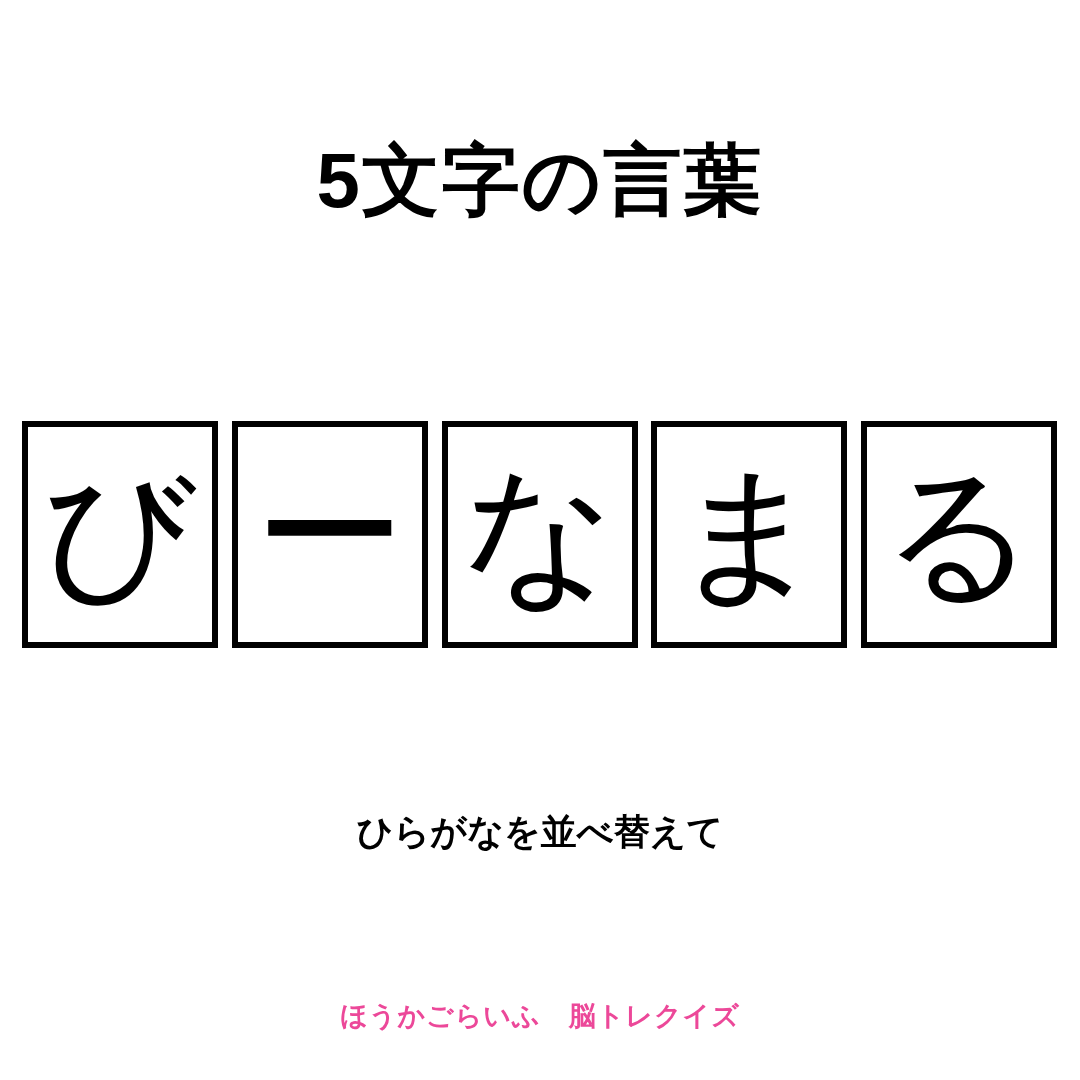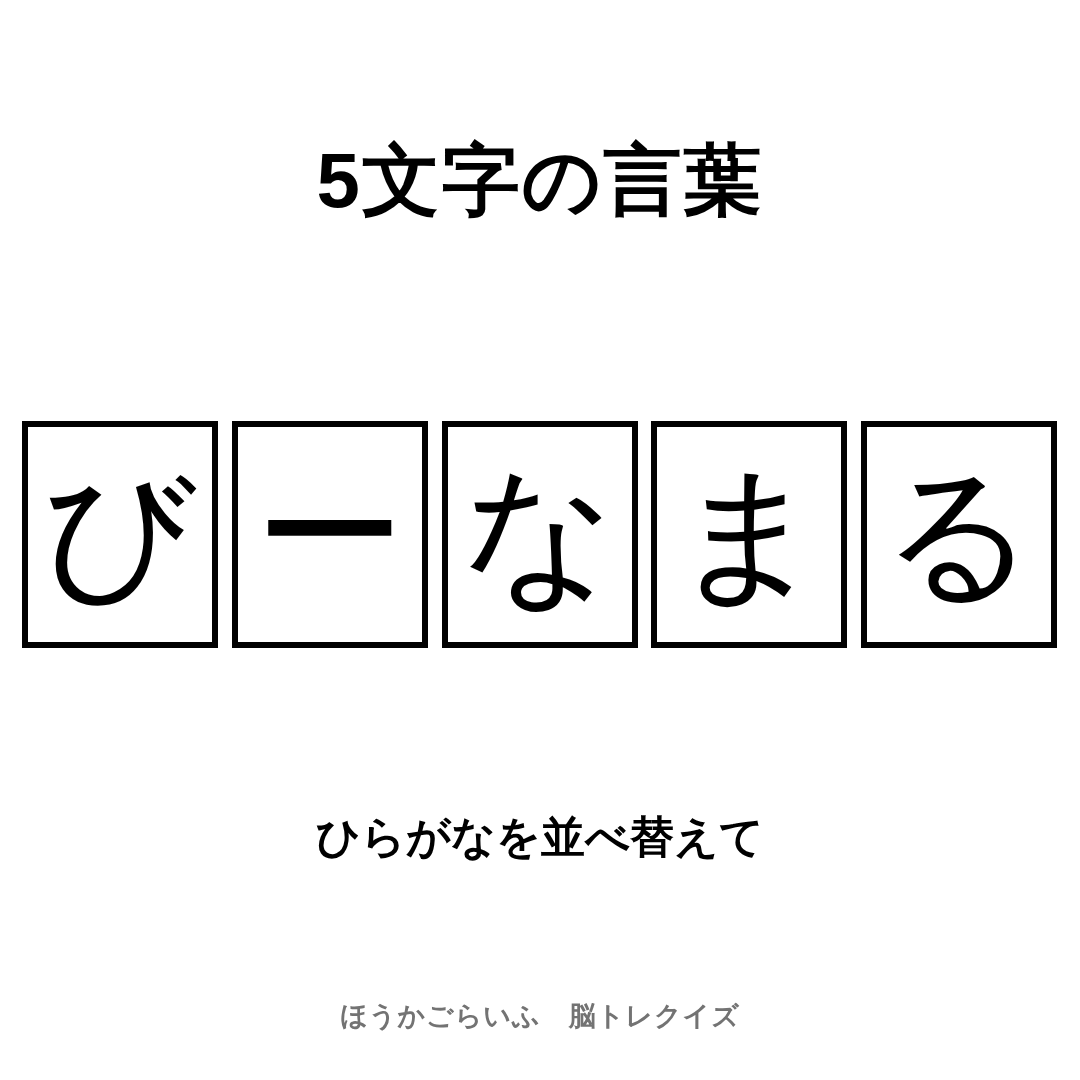--- a/index.html
+++ b/index.html
@@ -74,41 +74,41 @@
   }
 
   
   #instruction {
     position: absolute;
     left: 0;
     top: 808px;
     width: 1080px;
     text-align: center;
     color: #000000;
-    font-size: 44px;
+    font-size: 36px;
     font-weight: 700;
     line-height: 1.32;
     letter-spacing: 0px;
   }
   #instruction .line {
     display: block;
     white-space: nowrap;
   }
 
   
   #footer-credit {
     position: absolute;
     left: 0;
     top: 998px;
     width: 1080px;
     text-align: center;
     font-size: 27px;
     font-weight: 700;
     letter-spacing: 1px;
-    color: #737373;
+    color: #ec4899;
     white-space: nowrap;
   }
 </style>
 </head>
 <body>
 
 <div id="quiz-card">
 
   <div id="page-title">5文字の言葉</div>
 

